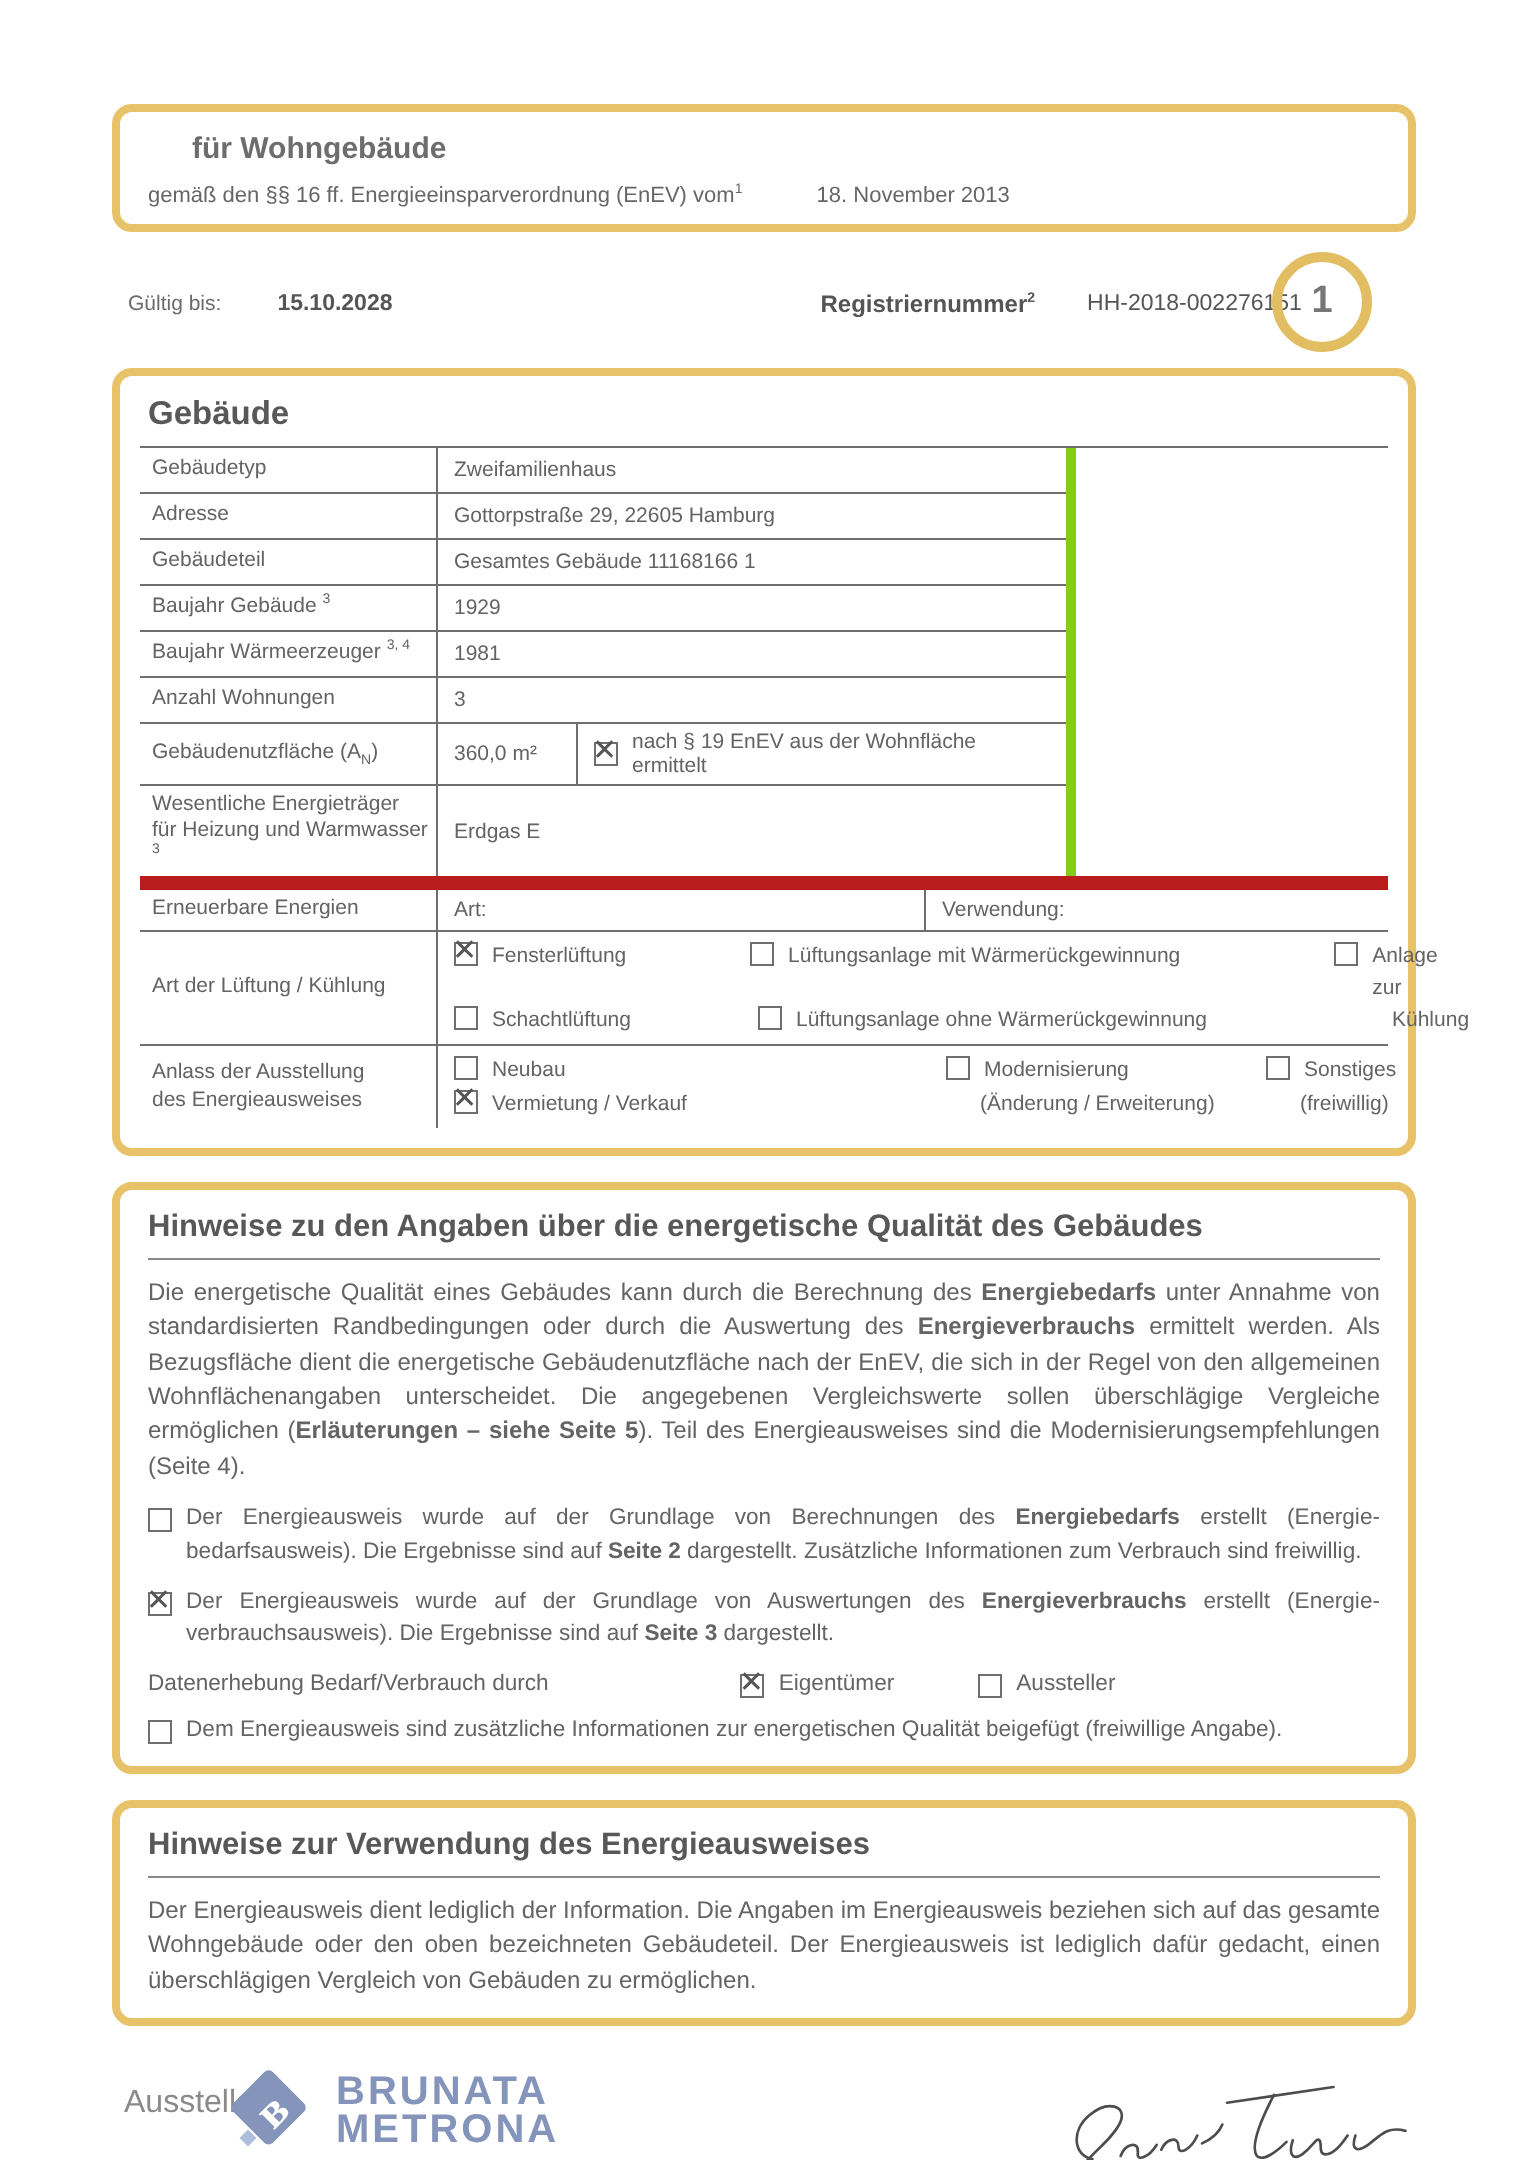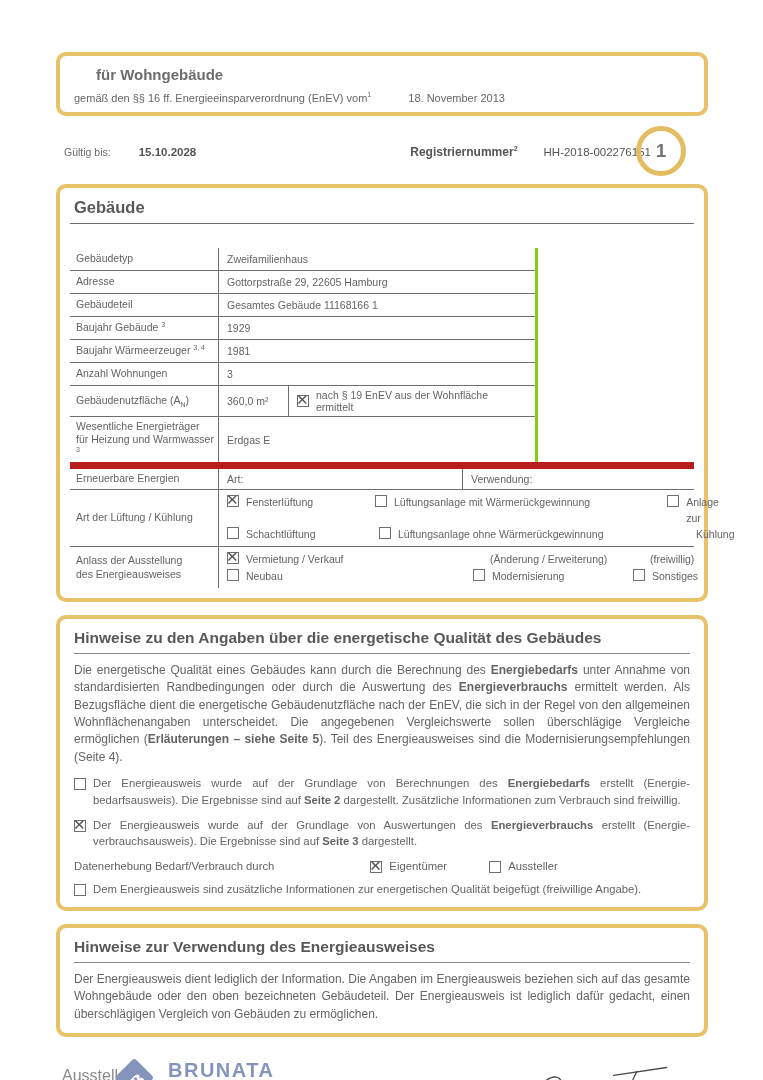--- a/index.html
+++ b/index.html
@@ -24,21 +24,21 @@
   .v-label{margin-left:8px;color:#6b6b6b;font-size:10.5px;}
   .v-date{font-weight:bold;margin-left:28px;font-size:11.5px;color:#555;}
   .v-reg{font-weight:bold;margin-left:214px;font-size:12px;color:#555;}
   .v-regno{margin-left:26px;font-size:11.5px;color:#555;}
   .pagenum{position:absolute;right:22px;top:0;width:40px;height:40px;border:5px solid #e3bd62;border-radius:50%;display:flex;align-items:center;justify-content:center;font-size:19px;color:#777;font-weight:bold;}
 
   
   .bld{margin-top:6px;padding:8px 10px 10px 10px;}
   .sec-h{font-size:16.5px;font-weight:bold;color:#585858;padding:2px 0 6px 4px;}
   .tbl{border-top:1px solid #6f6f6f;font-size:10.5px;color:#636363;}
-  .tbl-upper{width:468px;border-right:3px solid #84cc16;box-sizing:border-box;margin-top:24px;}
+  .tbl-upper{width:468px;border-right:5px solid #84cc16;box-sizing:border-box;}
   .trow{display:flex;align-items:center;min-height:23px;box-sizing:border-box;}
   .bb{border-bottom:1px solid #6f6f6f;}
   .bt{border-top:7px solid #b91c1c;}
   .lbl{width:148px;flex:none;padding:3px 4px 3px 6px;box-sizing:border-box;line-height:1.25;}
   .val{flex:1;border-left:1px solid #6f6f6f;padding:3px 8px;align-self:stretch;display:flex;align-items:center;box-sizing:border-box;}
   .val-narrow{flex:none;width:70px;}
   .cbcell{flex:1;border-left:1px solid #6f6f6f;padding:3px 8px;align-self:stretch;display:flex;align-items:center;box-sizing:border-box;}
   .splitcell{flex:none;width:232px;border-left:1px solid #6f6f6f;padding:3px 8px;align-self:stretch;display:flex;align-items:center;box-sizing:border-box;}
 
   
@@ -180,39 +180,39 @@
                 </span>
               <span class="kuehl-indent">Kühlung</span>
             </div>
           </div>
         </div>
         <div class="trow" style="min-height:40px;">
           <div class="lbl"><span>Anlass der Ausstellung</span><br><span>des Energieausweises</span></div>
           <div class="val" style="display:block;padding-top:4px;padding-bottom:4px;">
             <div class="anlass-line optcol">
               <span class="cbopt o1">
+                  <span class="cb"></span>
+                  <span>Neubau</span>
+                </span>
+              <span class="cbopt o2">
+                  <span class="cb"></span>
+                  <span>Modernisierung</span>
+                </span>
+              <span class="cbopt">
+                  <span class="cb"></span>
+                  <span>Sonstiges</span>
+                </span>
+            </div>
+            <div class="anlass-line optcol">
+              <span class="cbopt o1">
                   <span class="cb checked"></span>
                   <span>Vermietung / Verkauf</span>
                 </span>
               <span class="o2"><span class="subopt">(Änderung / Erweiterung)</span></span>
               <span class="subopt">(freiwillig)</span>
-            </div>
-            <div class="anlass-line optcol">
-              <span class="cbopt o1">
-                  <span class="cb"></span>
-                  <span>Neubau</span>
-                </span>
-              <span class="cbopt o2">
-                  <span class="cb"></span>
-                  <span>Modernisierung</span>
-                </span>
-              <span class="cbopt">
-                  <span class="cb"></span>
-                  <span>Sonstiges</span>
-                </span>
             </div>
           </div>
         </div>
       </div>
     </div>
 
     <div class="box hints">
       <div class="sec-h">Hinweise zu den Angaben über die energetische Qualität des Gebäudes</div>
       <p class="para"><span>Die energetische Qualität eines Gebäudes kann durch die Berechnung des </span><b>Energiebedarfs</b><span> unter Annahme von standardisierten Randbedingungen oder durch die Auswertung des </span><b>Energieverbrauchs</b><span> ermittelt werden. Als Bezugsfläche dient die energetische Gebäudenutzfläche nach der EnEV, die sich in der Regel von den allgemeinen Wohnflächenangaben unterscheidet. Die angegebenen Vergleichswerte sollen überschlägige Vergleiche ermöglichen (</span><b>Erläuterungen – siehe Seite 5</b><span>). Teil des Energieausweises sind die Modernisierungsempfehlungen (Seite 4).</span></p>
       <div class="cbpara">

